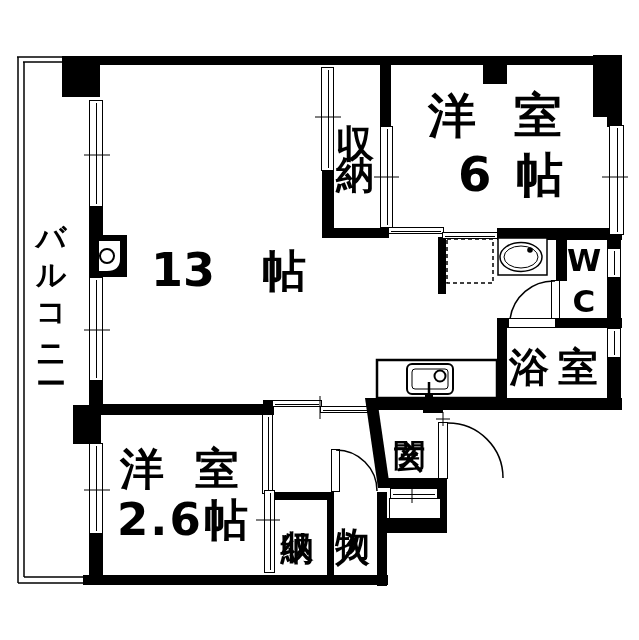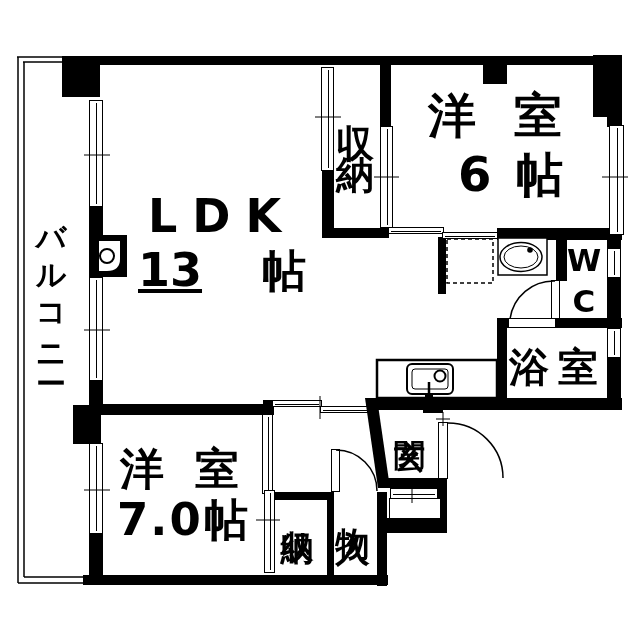--- a/index.html
+++ b/index.html
@@ -129,37 +129,36 @@
       <line x1="256" y1="520" x2="280" y2="520"></line>
         <line x1="320" y1="396" x2="320" y2="419"></line>
       <line x1="412" y1="484" x2="412" y2="503"></line>
       <line x1="436" y1="419" x2="450" y2="419"></line>
         <line x1="443" y1="412" x2="443" y2="426"></line>
     </g>
   </svg>
 
   <div class="label vert" style="left:36px;top:203px;font-size:30px;letter-spacing:7px;">バルコニー</div>
 
-  <div class="label" style="left:148px;top:193px;font-size:46px;letter-spacing:15px;">LDK</div>
-  <div class="label" style="left:138px;top:247px;font-size:46px;text-decoration:underline;">13</div>
+  <div class="label" style="left:151px;top:247px;font-size:46px;">13</div>
   <div class="label" style="left:262px;top:249px;font-size:44px;">帖</div>
 
   <div class="label vert" style="left:336px;top:94px;font-size:38px;letter-spacing:32px;">収納</div>
 
   <div class="label" style="left:428px;top:91px;font-size:48px;letter-spacing:38px;">洋室</div>
   <div class="label" style="left:458px;top:150px;font-size:48px;">6</div>
   <div class="label" style="left:516px;top:151px;font-size:47px;">帖</div>
 
   <div class="label vert" style="left:568px;top:242px;font-size:31px;letter-spacing:5px;">WC</div>
 
   <div class="label" style="left:509px;top:347px;font-size:40px;letter-spacing:9px;text-align:center;">浴室</div>
 
   <div class="label vert" style="left:394px;top:414px;font-size:31px;letter-spacing:3px;">玄関</div>
 
   <div class="label" style="left:120px;top:447px;font-size:44px;letter-spacing:31px;">洋室</div>
-  <div class="label" style="left:117px;top:497px;font-size:45px;letter-spacing:2px;">7.0</div>
+  <div class="label" style="left:117px;top:497px;font-size:45px;letter-spacing:2px;">2.6</div>
   <div class="label" style="left:204px;top:498px;font-size:44px;">帖</div>
 
   <div class="label vert" style="left:281px;top:504px;font-size:33px;letter-spacing:2px;">収納</div>
 
   <div class="label vert" style="left:336px;top:501px;font-size:34px;letter-spacing:3px;">物入</div>
 
 </div>
 
 </body></html>

